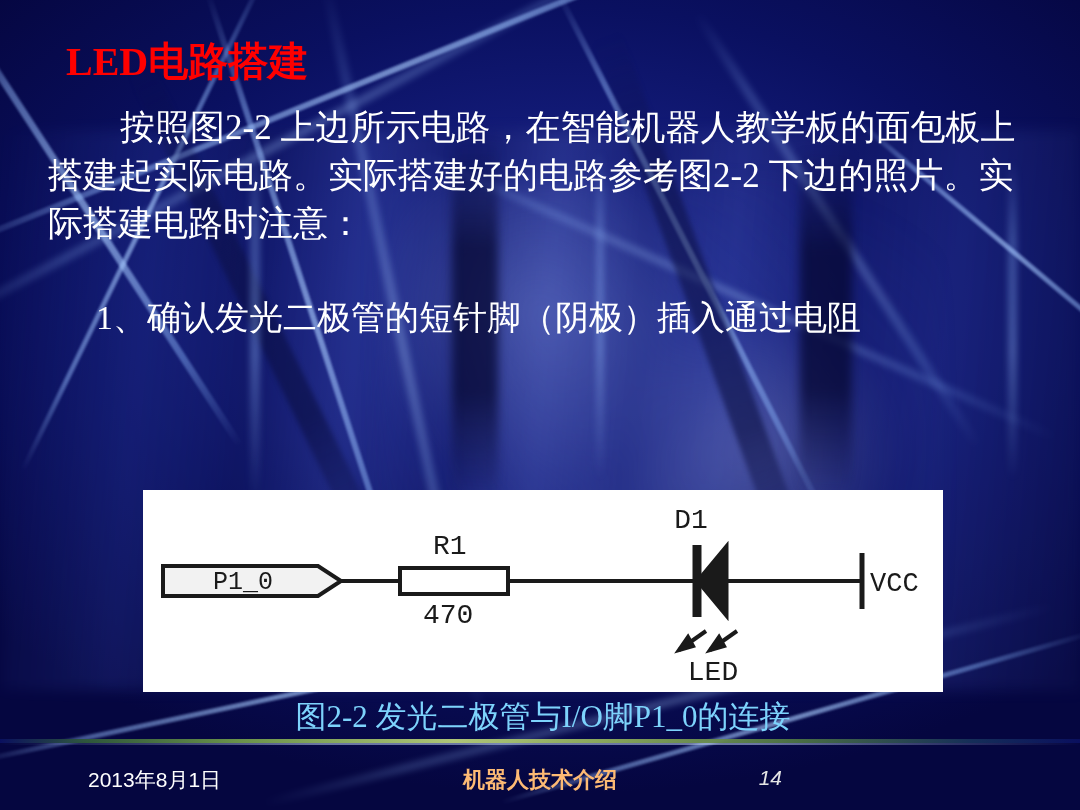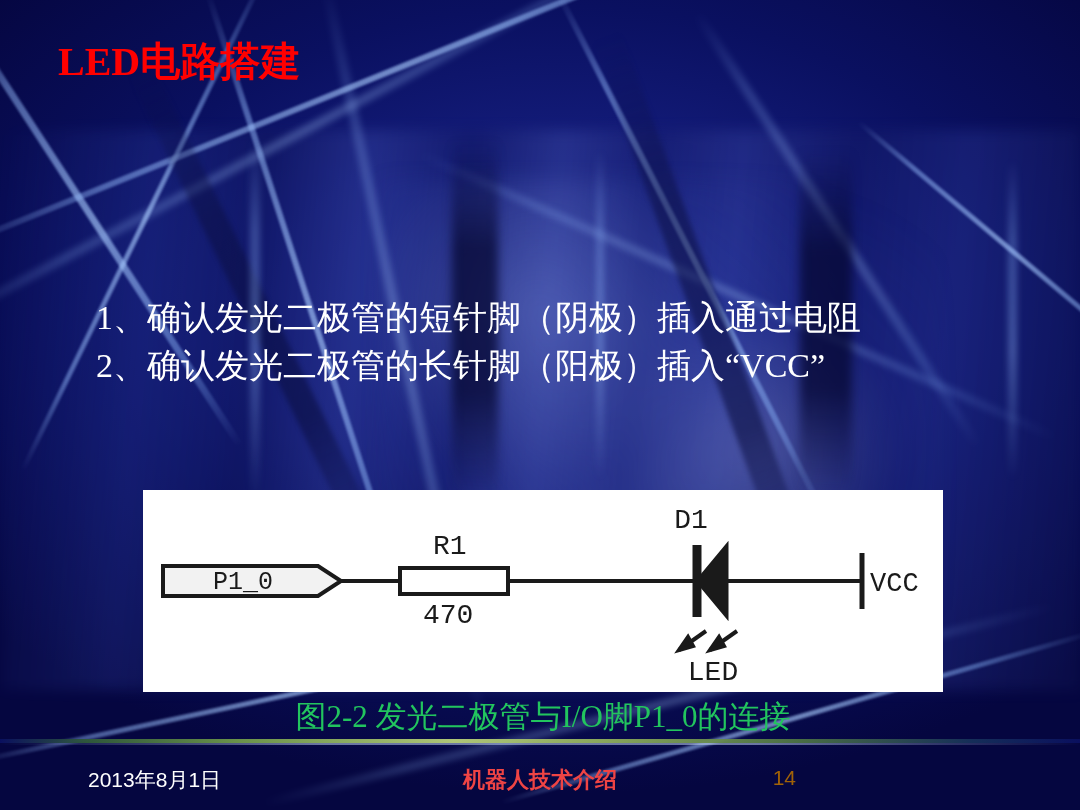--- a/index.html
+++ b/index.html
@@ -63,21 +63,21 @@
   }
   .vdark {
     position: absolute;
     background: linear-gradient(180deg, rgba(6,8,48,0) 0%, rgba(6,8,52,0.75) 30%, rgba(6,8,52,0.75) 70%, rgba(6,8,48,0) 100%);
     filter: blur(5px);
   }
 
   
   .title {
     position: absolute;
-    left: 58px; top: 34px;
+    left: 66px; top: 34px;
     font-size: 40px;
     font-weight: bold;
     color: #ff0000;
     letter-spacing: 0px;
     white-space: nowrap;
   }
   .para {
     position: absolute;
     left: 48px; top: 104px;
     width: 1000px;
@@ -105,21 +105,21 @@
     width: 800px; height: 202px;
     background: #ffffff;
   }
   .fig-svg { display: block; width: 800px; height: 202px; }
   .caption {
     position: absolute;
     left: 143px; top: 696px;
     width: 800px;
     text-align: center;
     font-size: 31px;
-    color: #22c55e;
+    color: #7dd3fc;
   }
 
   
   .footer-rule {
     position: absolute;
     left: 0; top: 739px; width: 1080px; height: 4px;
     background: linear-gradient(90deg, #0a1060 0%, #2f5a3a 8%, #6f9a4a 22%, #b7cf7a 42%, #8fae5c 56%, #4c7344 74%, #16305a 90%, #0a1060 100%);
     opacity: 0.95;
   }
   .footer-rule2 {
@@ -132,26 +132,27 @@
     left: 0; top: 752px; width: 860px; height: 58px;
   }
   .foot-date {
     position: absolute; left: 88px; top: 14px;
     font-size: 21px; color: #ffffff;
     font-family: "Liberation Sans", sans-serif;
   }
   .foot-center {
     position: absolute; left: 0; top: 13px; width: 1080px;
     text-align: center;
-    font-size: 22px; color: #ef4444; font-weight: bold;
+    font-size: 22px; color: #fdba74; font-weight: bold;
   }
   .foot-page {
-    position: absolute; right: 64px; top: 14px;
-    font-size: 21px; color: #a16207;
+    position: absolute; right: 78px; top: 14px;
+    font-size: 21px; color: #e5e5e5;
     font-family: "Liberation Sans", sans-serif;
+    font-style: italic;
   }
 </style>
 </head>
 <body>
 
 <div id="slide">
 
   <div class="bg-base"></div>
   <div class="bg-photo"></div>
   <div class="bg-photo2"></div>
@@ -174,27 +175,27 @@
     <div class="streak" style="left:500px; top:800px; width:620px; height:5px; transform: rotate(-16deg);"></div>
     <div class="vbeam" style="left:250px; top:140px; width:10px; height:360px;"></div>
     <div class="vbeam" style="left:596px; top:150px; width:8px;  height:330px;"></div>
     <div class="vbeam" style="left:1008px; top:160px; width:9px; height:320px;"></div>
     <div class="vdark" style="left:452px; top:140px; width:46px; height:360px;"></div>
     <div class="vdark" style="left:800px; top:150px; width:52px; height:340px;"></div>
   </div>
 
   <div class="title">LED电路搭建</div>
 
+  <div class="para">按照图2-2 上边所示电路，在智能机器人教学板的面包板上搭建起实际电路。实际搭建好的电路参考图2-2 下边的照片。实际搭建电路时注意：</div>
 
   <div class="bullets">
     <div class="bullet">
       <span>1、确认发光二极管的短针脚（阴极）插入通过电阻</span>
     </div>
     <div class="bullet">
-      <span>2、确认发光二极管的长针脚（阳极）插入“VCC”</span>
     </div>
   </div>
 
   <div class="figure-panel">
     <svg class="fig-svg" viewBox="0 0 800 202">
       <g fill="none" stroke="#1a1a1a" stroke-width="4">
 
         <line x1="198" y1="91" x2="257" y2="91"></line>
 
         <line x1="365" y1="91" x2="552" y2="91"></line>

